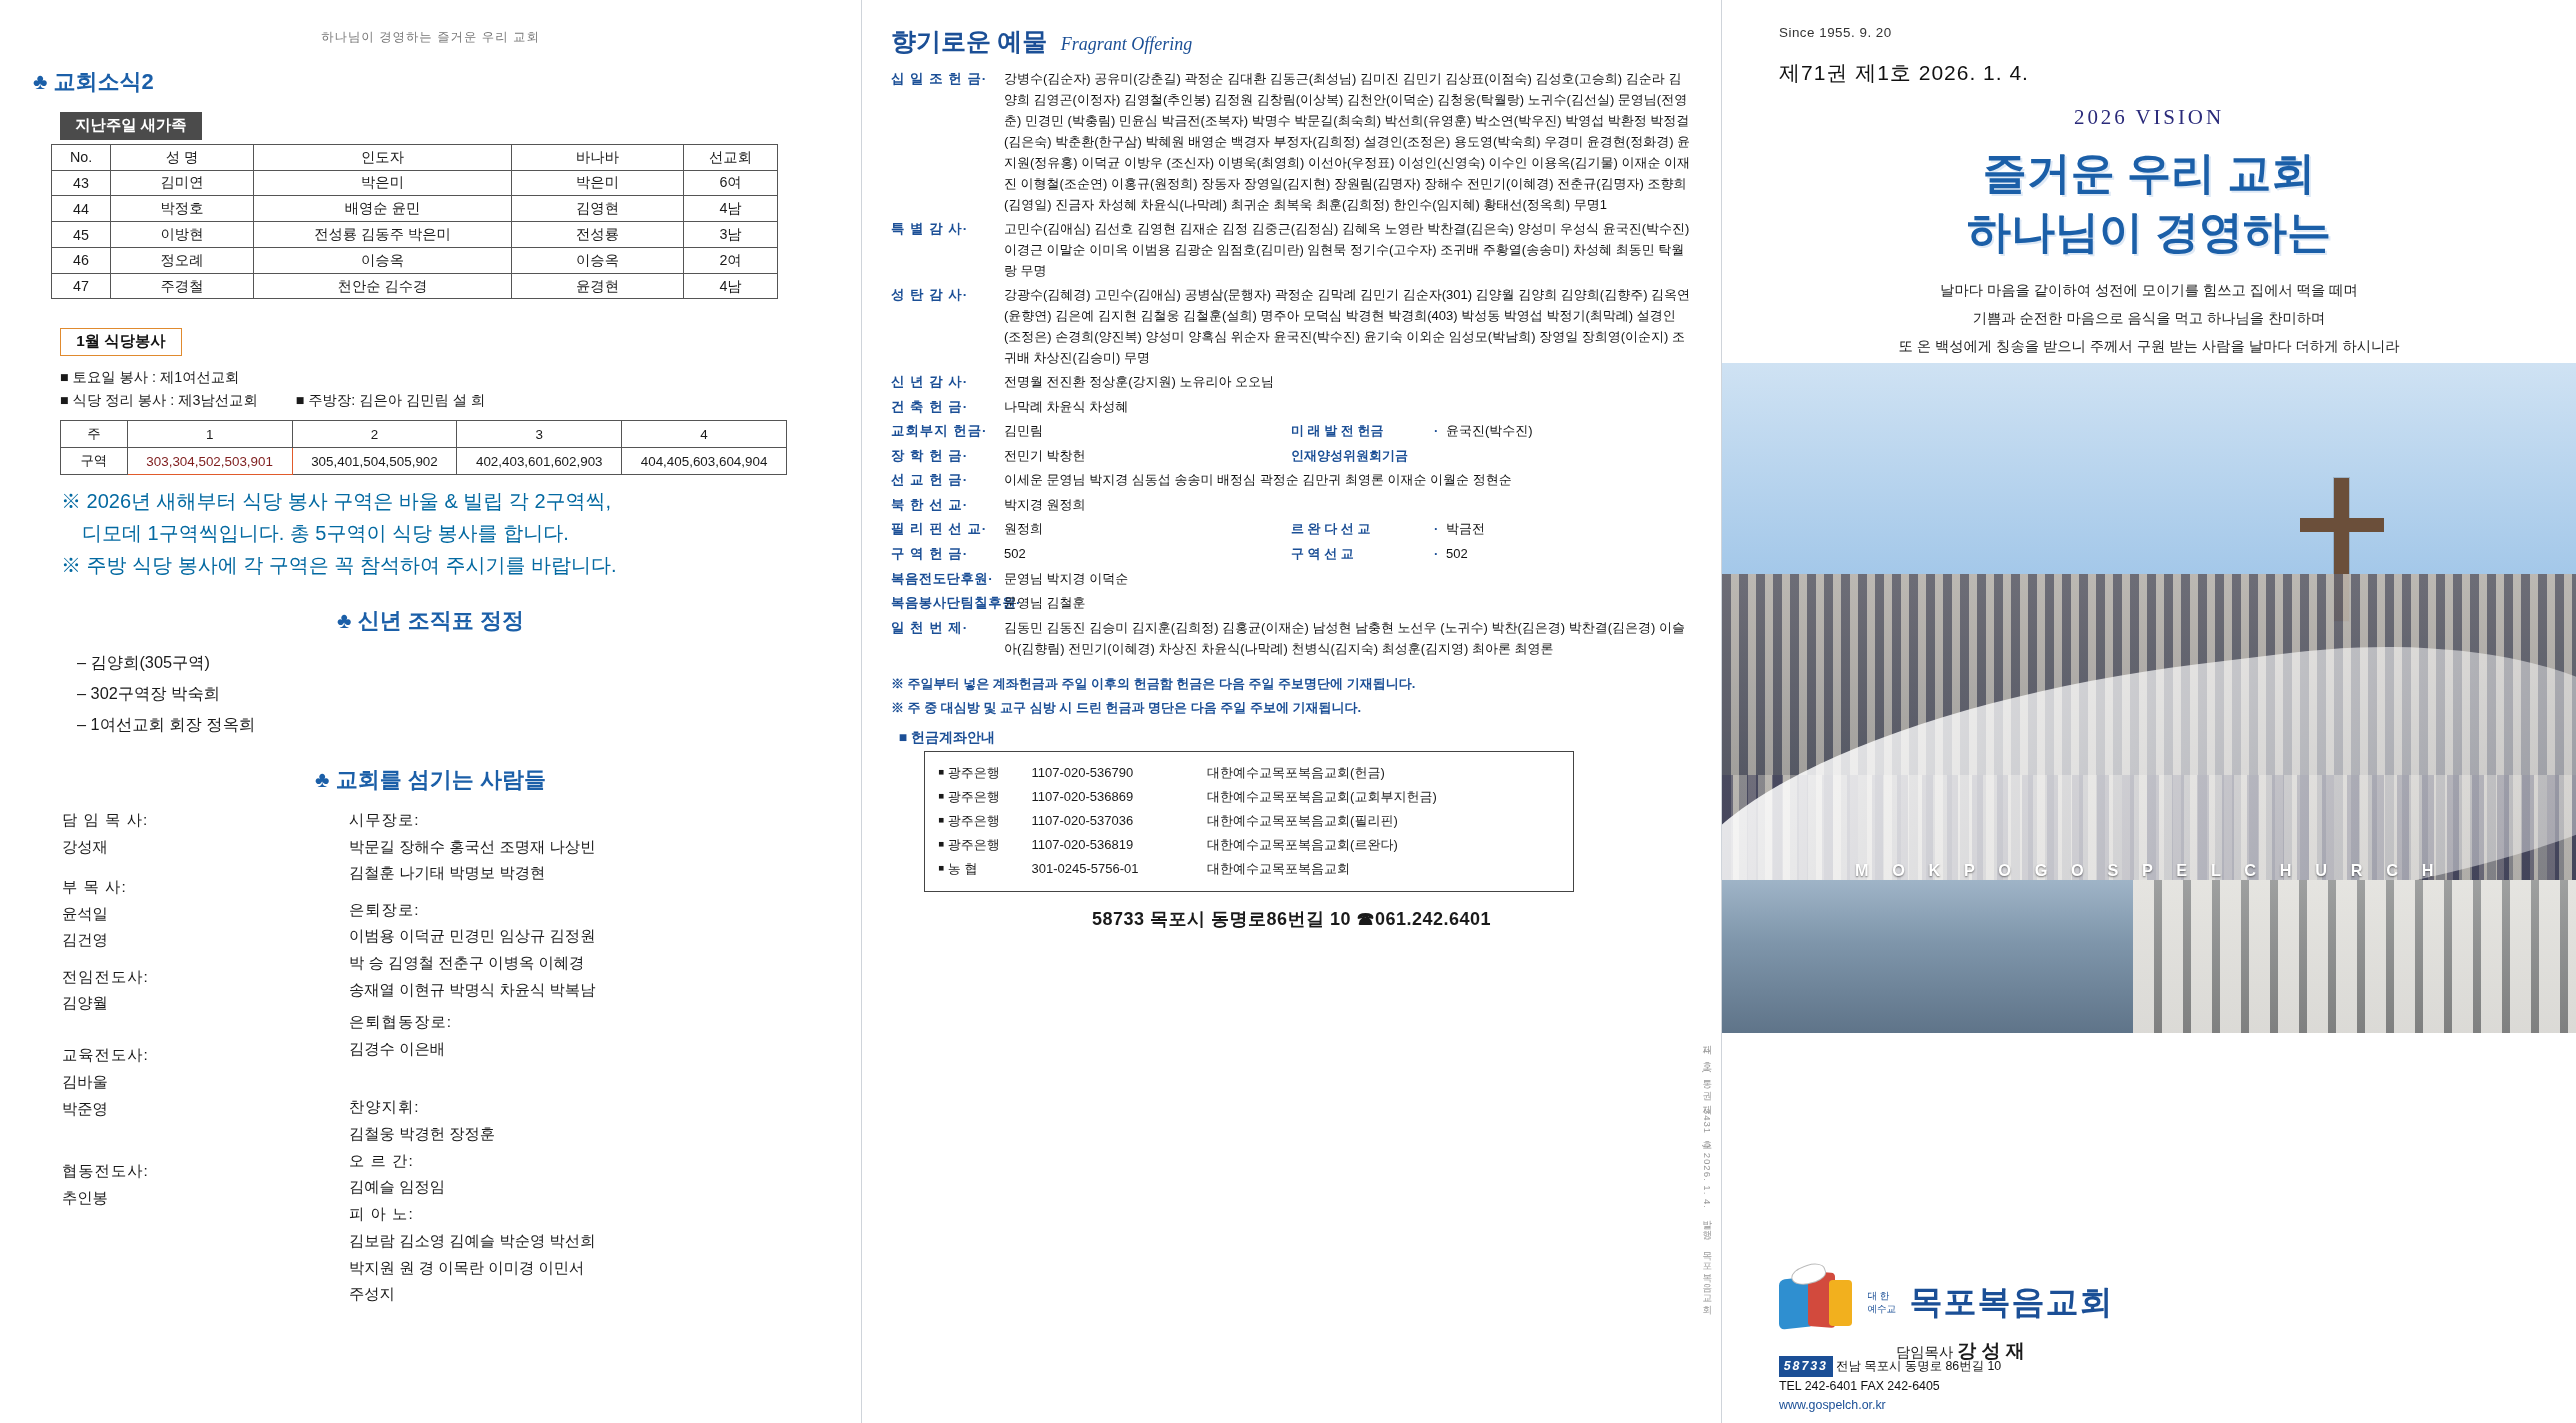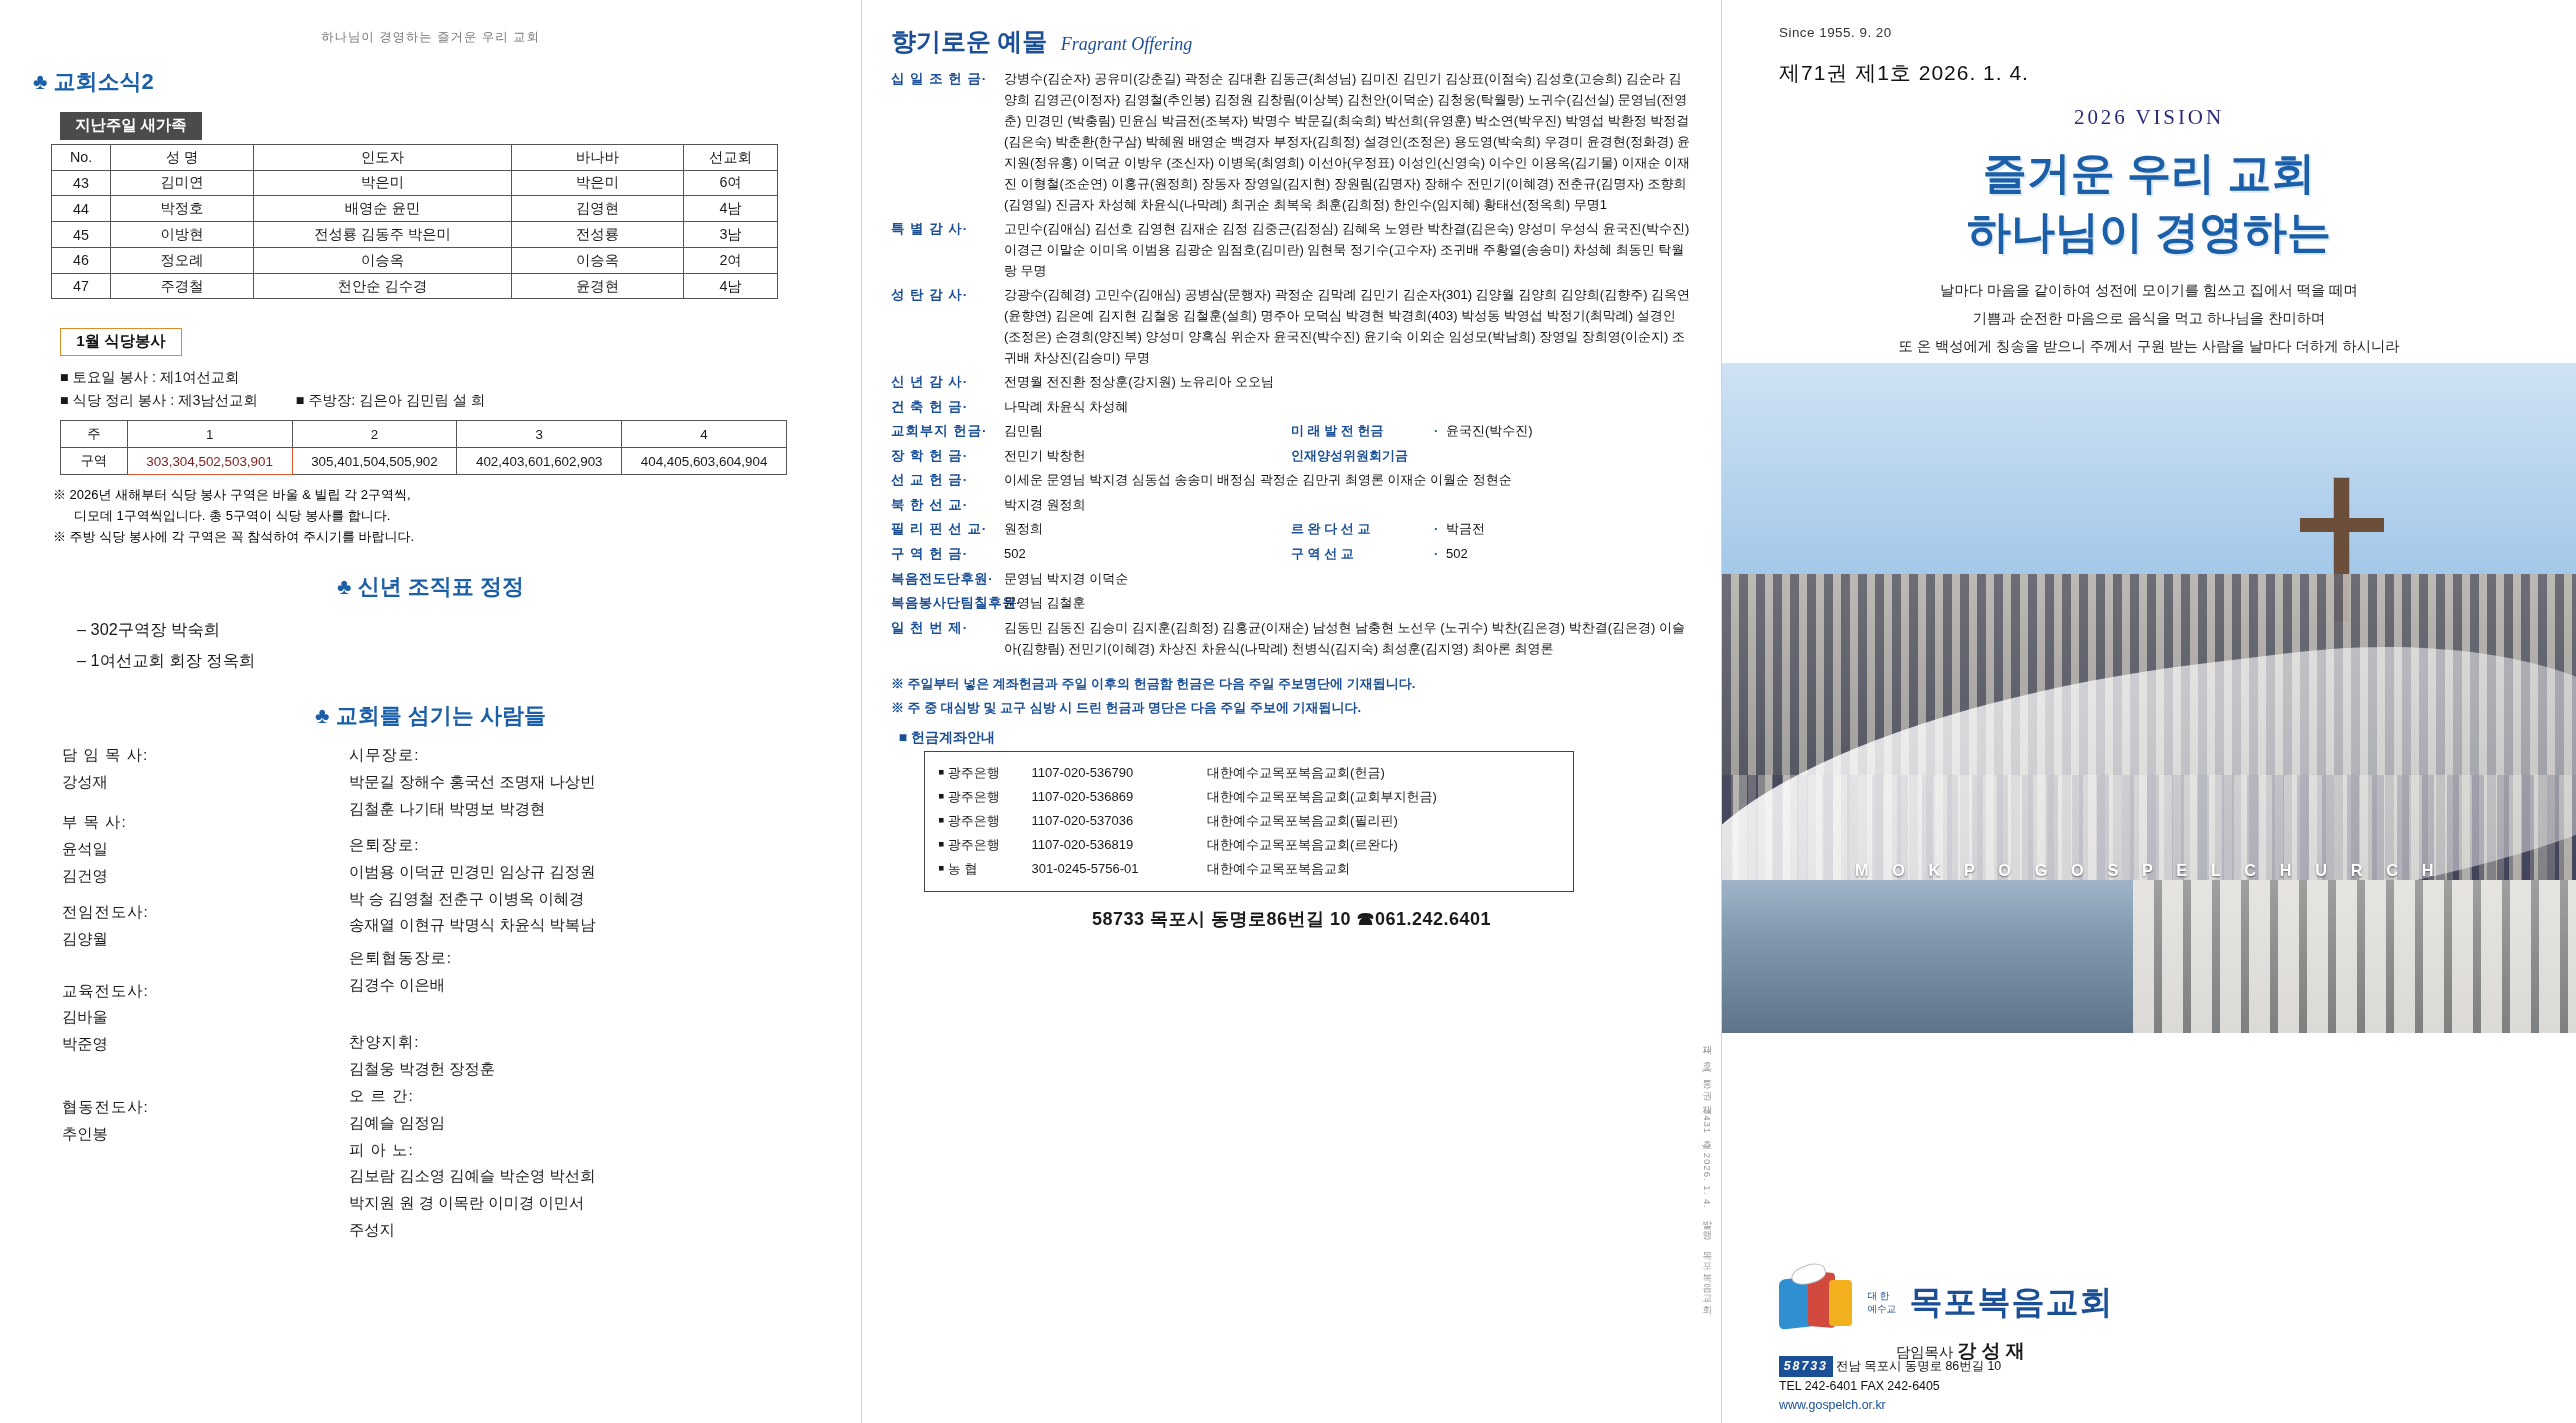--- a/index.html
+++ b/index.html
@@ -42,21 +42,21 @@
   table.grid col.c3 { width:258px; }
   table.grid col.c4 { width:172px; }
   table.grid col.c5 { width:94px; }
 
   .meal-lines { margin-left:27px; font-size:14.3px; line-height:1.65; margin-top:5.7px; }
   table.meal { border-collapse:collapse; width:727px; margin-left:27px; margin-top:7.7px; font-size:13.4px;}
   table.meal th, table.meal td { border:1px solid #555; text-align:center; padding:3.8px 1.9px; font-weight:normal; height:27px;}
   table.meal col.m1 { width:67px; }
   table.meal col { width:165px; }
   .hl { border:1.9px solid #e05a2b !important; color:#7f1d1d; }
-  .note { color:#000000; font-size:13px; margin-left:20px; margin-top:9.6px; line-height:1.6; }
+  .note { color:#0369a1; font-size:20px; margin-left:28px; margin-top:9.6px; line-height:1.6; }
   .note .idt { display:inline-block; margin-left:21px; }
 
   .people { margin-left:29px; font-size:15.3px; line-height:1.75; }
   .people-grid { display:flex; gap:0px; }
   .pcol-l { width:287px; }
   .pcol-r { width:450px; }
   .prow { display:flex;flex-direction:column; }
   .plabel { width:122px; white-space:nowrap; letter-spacing:1px;}
   .pval { flex:1; }
   .roster-list { margin-left:44px; font-size:16.3px; line-height:1.9; }
@@ -280,20 +280,21 @@
       <div class="idt">디모데 1구역씩입니다. 총 5구역이 식당 봉사를 합니다.</div>
       <div>※ 주방 식당 봉사에 각 구역은 꼭 참석하여 주시기를 바랍니다.</div>
     </div>
 
     <div style="height:25px"></div>
     <h2 class="section" style="text-align:center">
       <span class="club">♣</span>
       <span>신년 조직표 정정</span>
     </h2>
     <div class="roster-list">
+      <div>–  김양희(305구역)</div>
       <div>–  302구역장 박숙희</div>
       <div>–  1여선교회 회장 정옥희</div>
     </div>
 
     <div style="height:25px"></div>
     <h2 class="section" style="text-align:center">
       <span class="club">♣</span>
       <span>교회를 섬기는 사람들</span>
     </h2>
 

